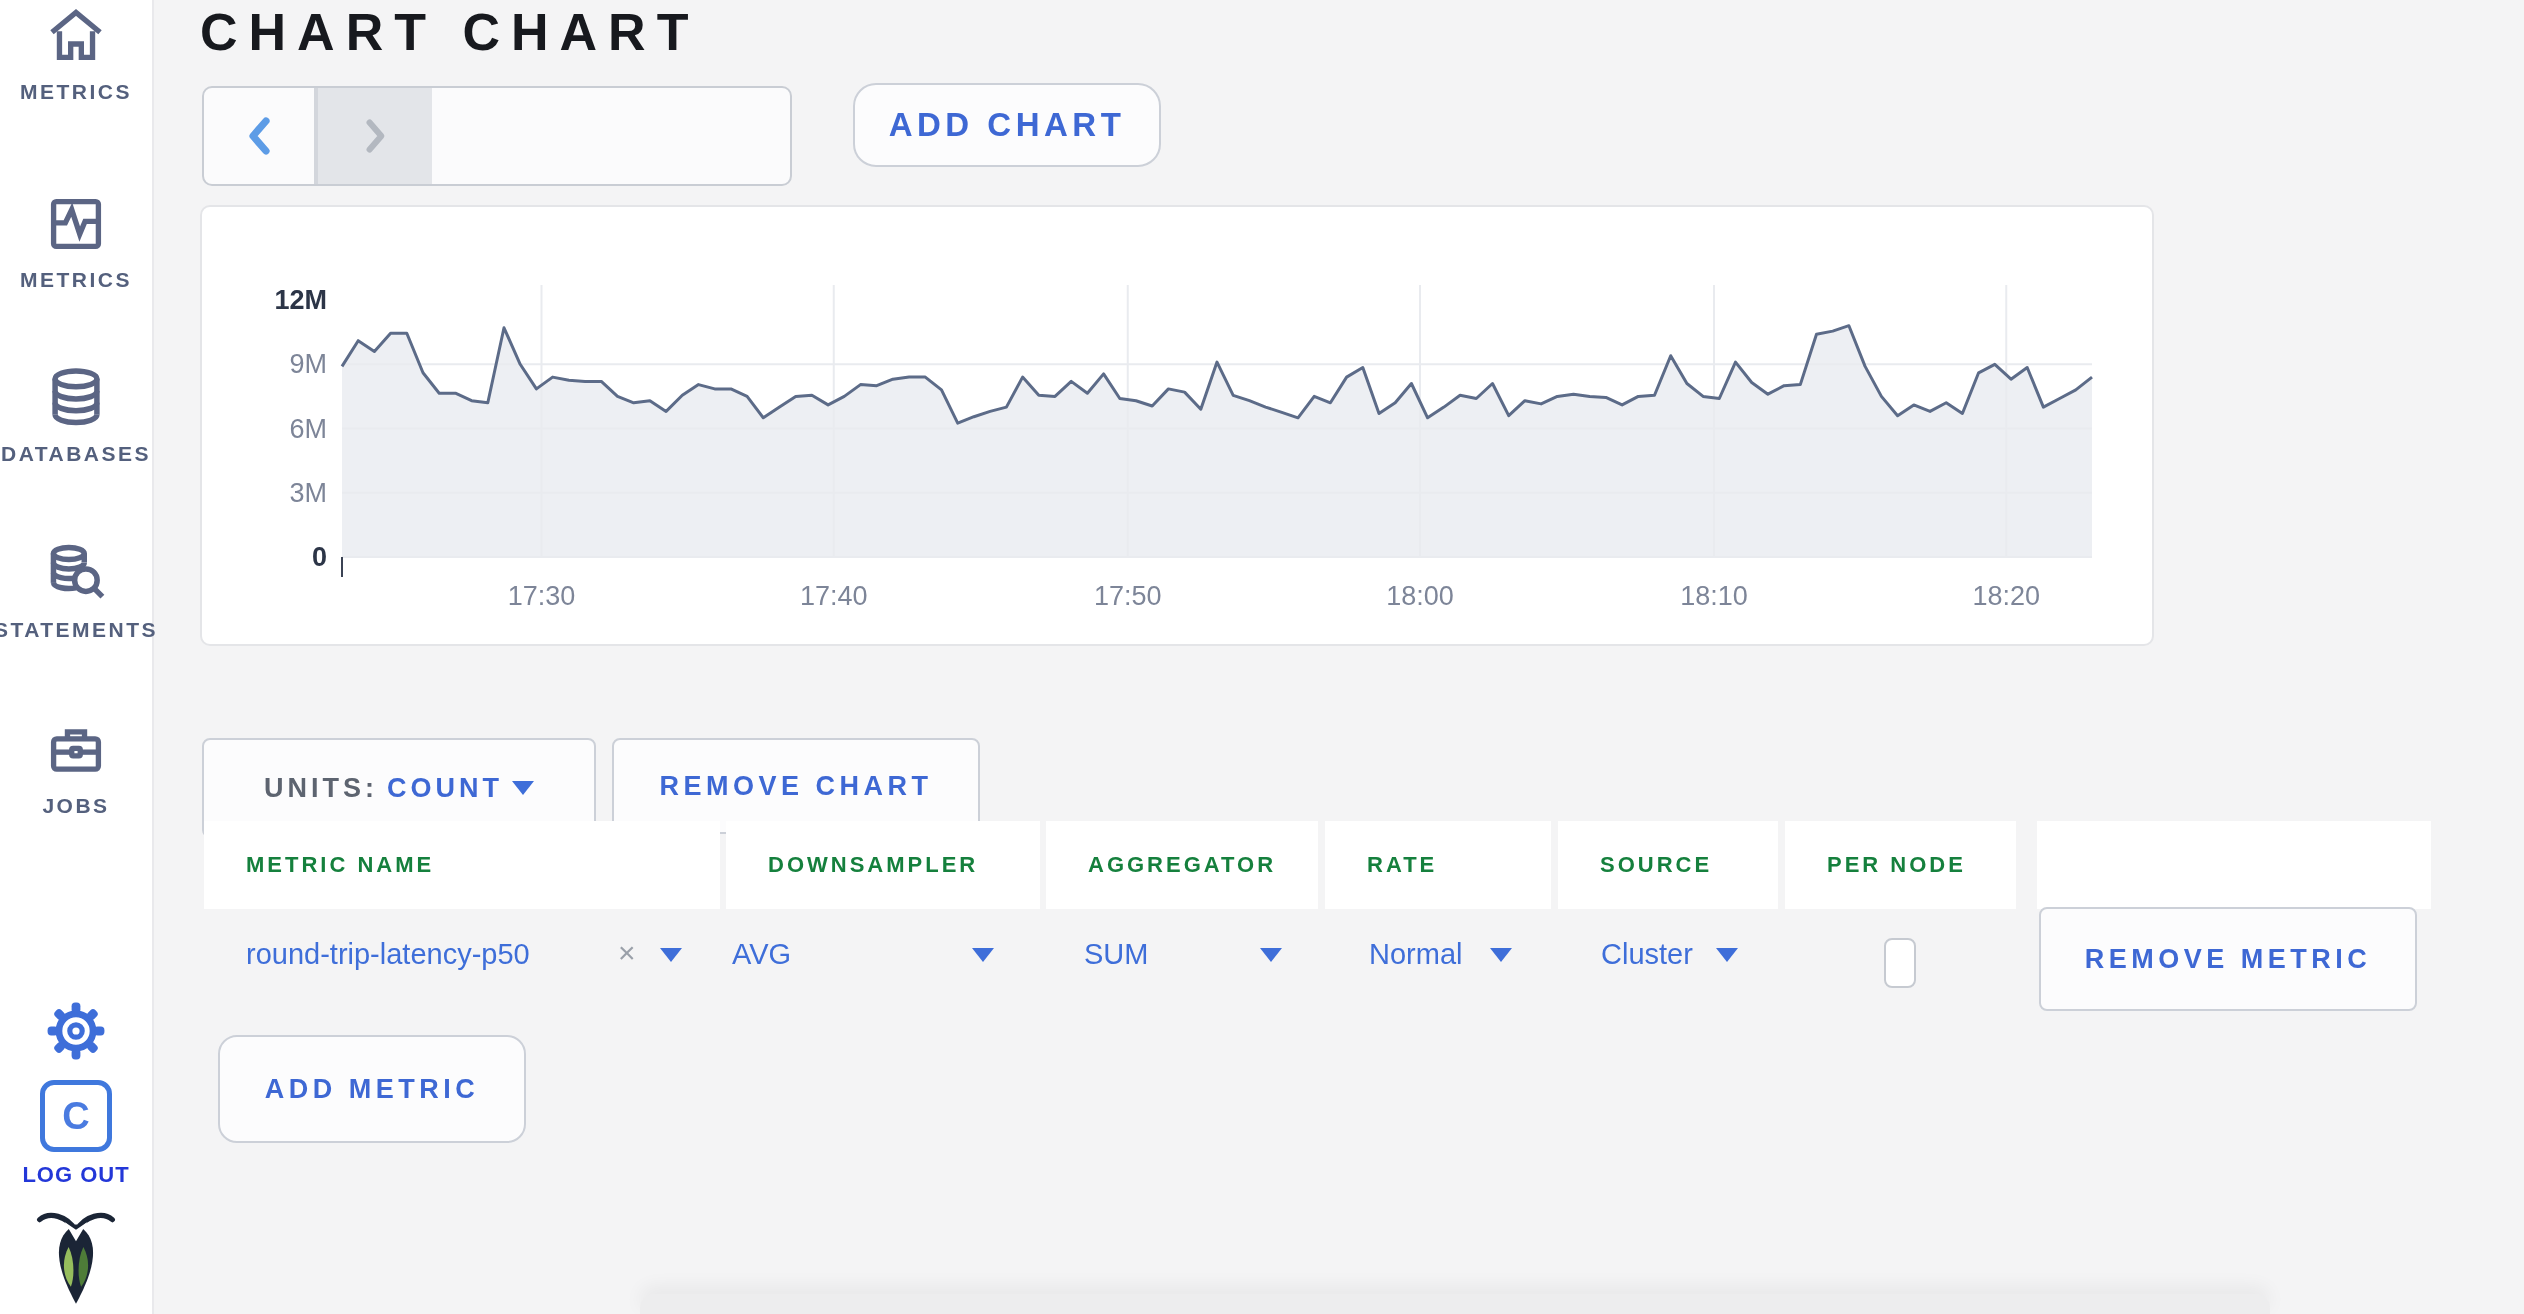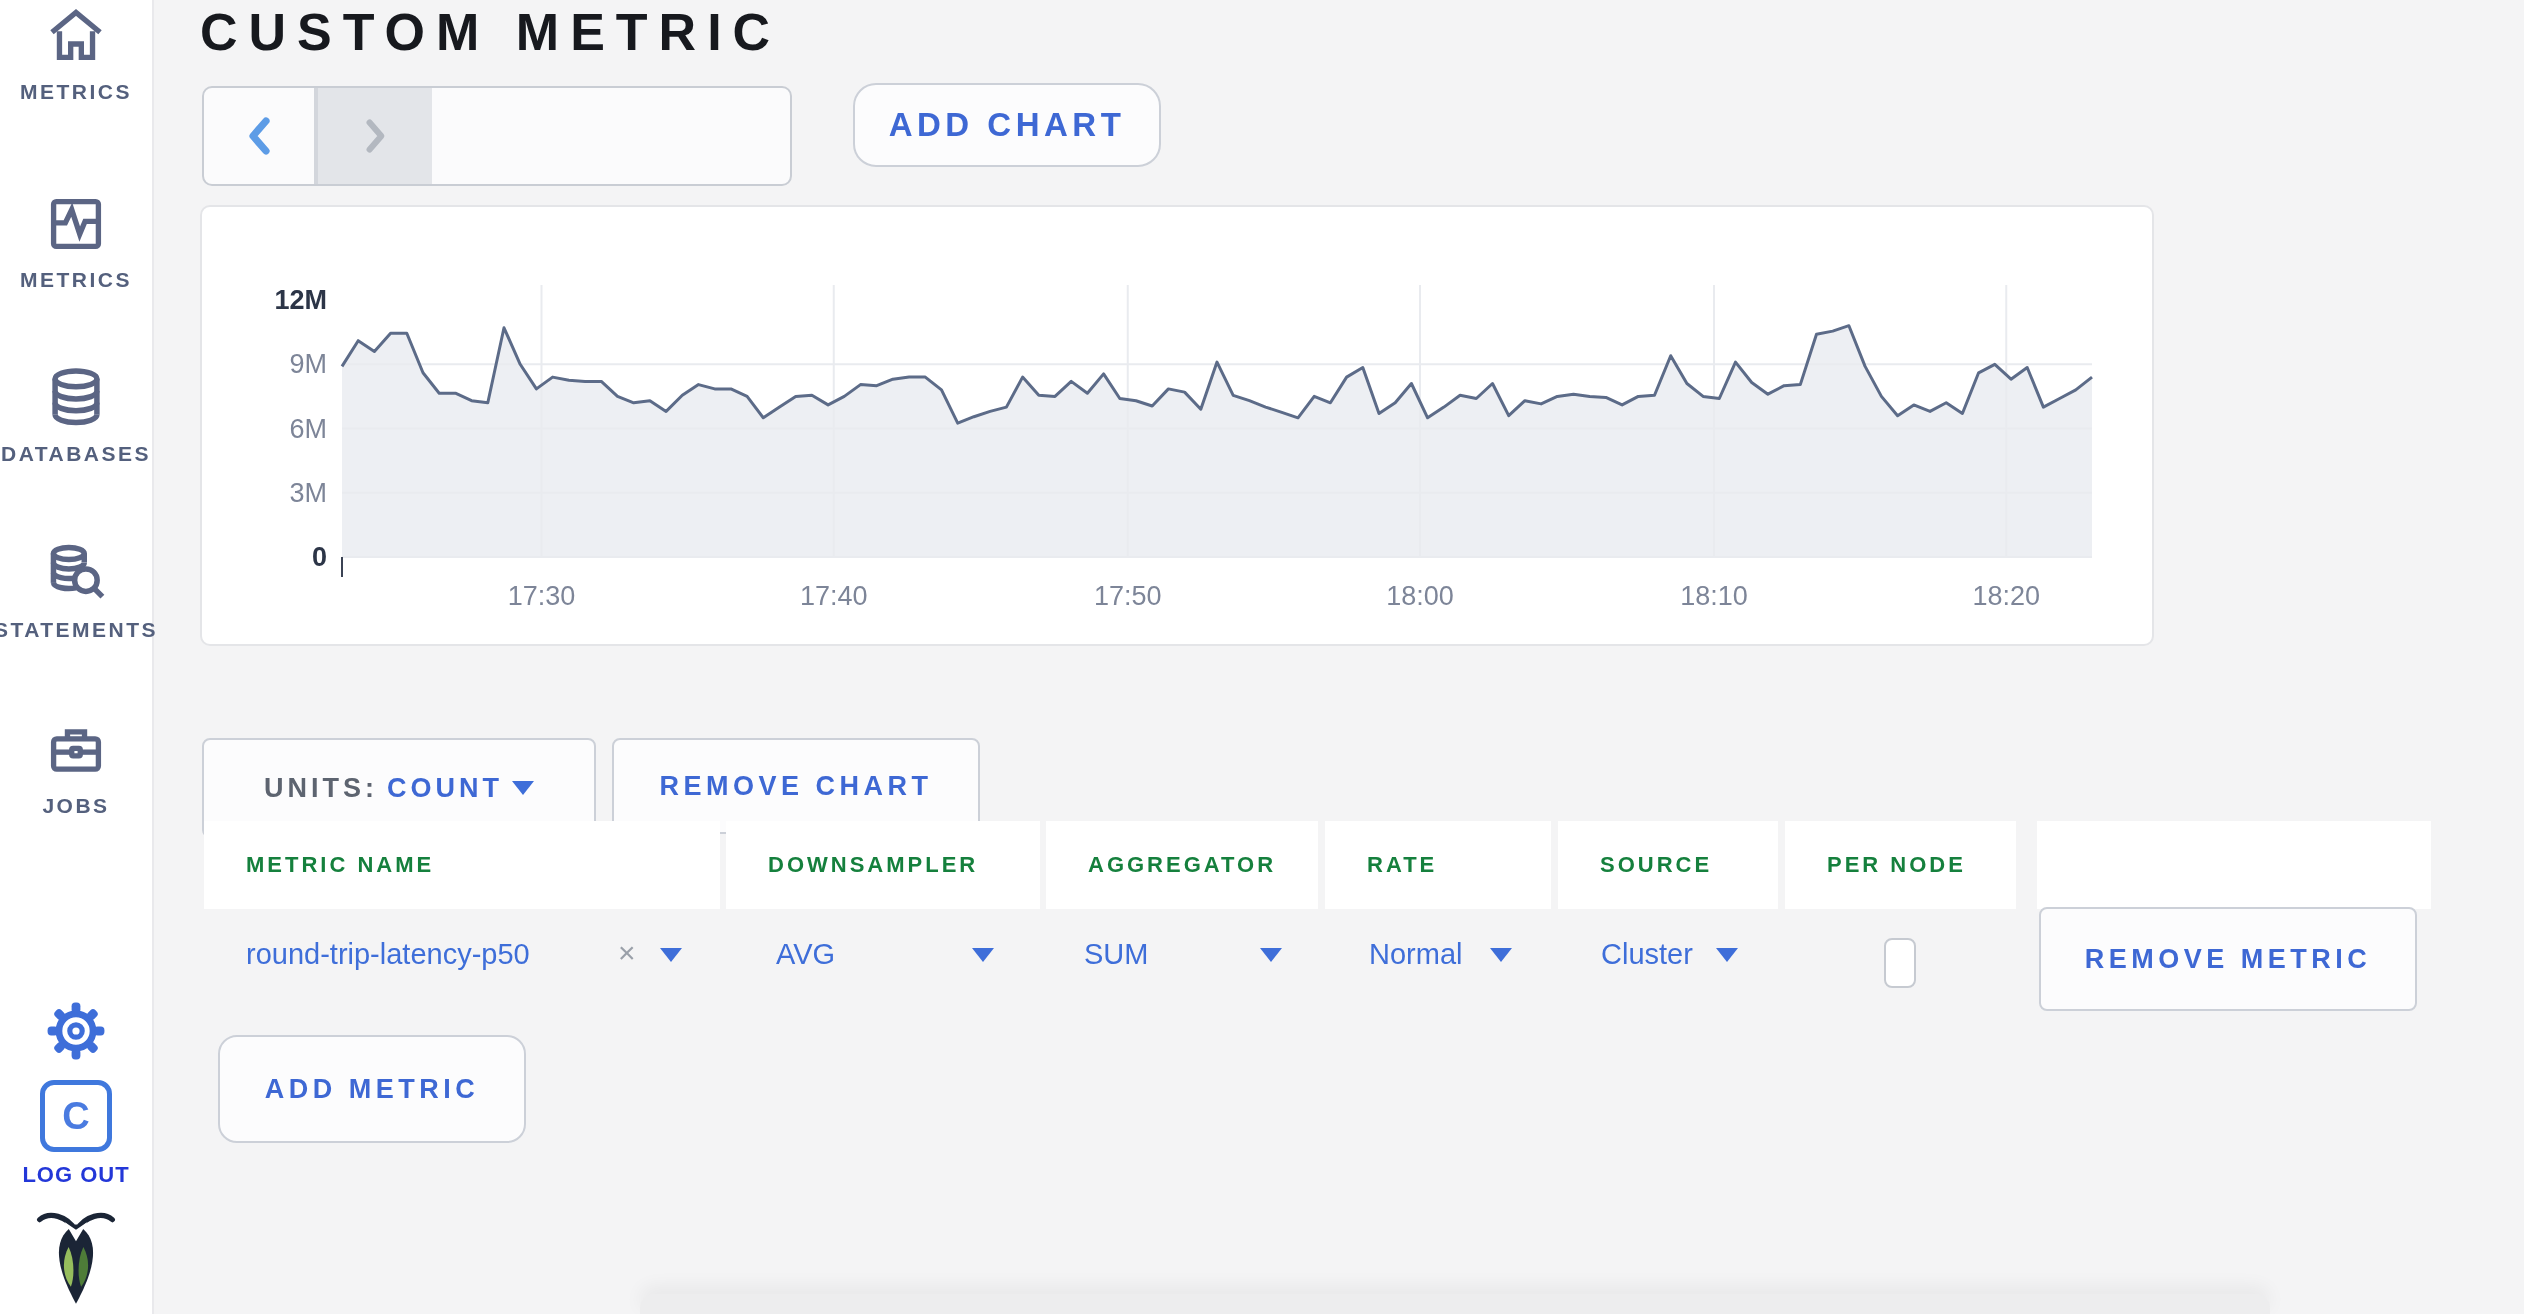--- a/index.html
+++ b/index.html
@@ -145,21 +145,21 @@
         <path d="M36,22 C28,8 12,5 4,12" stroke="#1b2536" stroke-width="4.6" fill="none" stroke-linecap="round"></path>
         <path d="M36,22 C44,8 60,5 68,12" stroke="#1b2536" stroke-width="4.6" fill="none" stroke-linecap="round"></path>
         <path d="M36,16 C54,25 58,46 36,86 C14,46 18,25 36,16 Z" fill="#1b2536"></path>
         <path d="M26,14 L36,31 L46,14 L36,21 Z" fill="#ffffff"></path>
         <path d="M29.5,36 C23,48 24.5,62 31.5,71 C35,62 34.5,46 29.5,36 Z" fill="#96bd5d"></path>
         <path d="M42.5,36 C49,48 47.5,62 40.5,71 C37,62 37.5,46 42.5,36 Z" fill="#4e7c38"></path>
       </svg>
     </div>
   </div>
 
-  <div class="page-title">CUSTOM METRIC</div>
+  <div class="page-title">CHART CHART</div>
 
   <div class="timesel">
     <div class="seg-prev">
       <svg width="30" height="40" viewBox="0 0 12 20">
         <polyline points="9.5,2.5 3,10 9.5,17.5" stroke="#5d9ce6" stroke-width="3.6" fill="none" stroke-linecap="round" stroke-linejoin="round"></polyline>
       </svg>
     </div>
     <div class="seg-next">
       <svg width="26" height="36" viewBox="0 0 12 20">
         <polyline points="3,2.5 9.5,10 3,17.5" stroke="#b3b8c0" stroke-width="3.4" fill="none" stroke-linecap="round" stroke-linejoin="round"></polyline>
@@ -211,21 +211,21 @@
   <div class="th" style="left:1325px;width:226px;">RATE</div>
   <div class="th" style="left:1558px;width:220px;">SOURCE</div>
   <div class="th" style="left:1785px;width:231px;">PER NODE</div>
   <div class="th" style="left:2037px;width:394px;"></div>
 
   <div>
     <span class="row-txt" style="left:246px;">round-trip-latency-p50</span>
     <span class="clear-x" style="left:618px;">×</span>
     <span class="row-caret" style="left:660px;"><span class="caret"></span></span>
 
-    <span class="row-txt" style="left:776px;">AVG</span>
+    <span class="row-txt" style="left:732px;">AVG</span>
     <span class="row-caret" style="left:972px;"><span class="caret"></span></span>
 
     <span class="row-txt" style="left:1084px;">SUM</span>
     <span class="row-caret" style="left:1260px;"><span class="caret"></span></span>
 
     <span class="row-txt" style="left:1369px;">Normal</span>
     <span class="row-caret" style="left:1490px;"><span class="caret"></span></span>
 
     <span class="row-txt" style="left:1601px;">Cluster</span>
     <span class="row-caret" style="left:1716px;"><span class="caret"></span></span>

